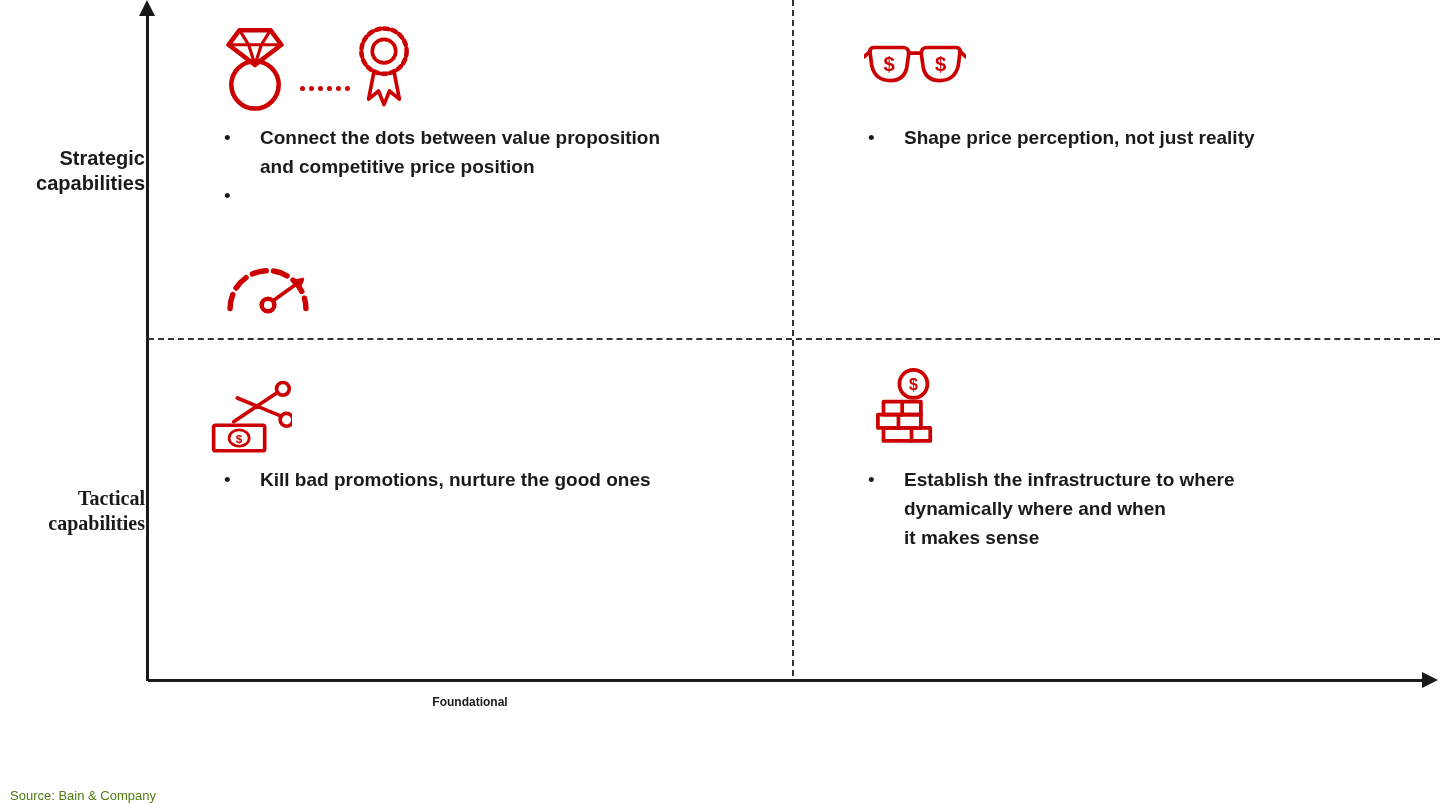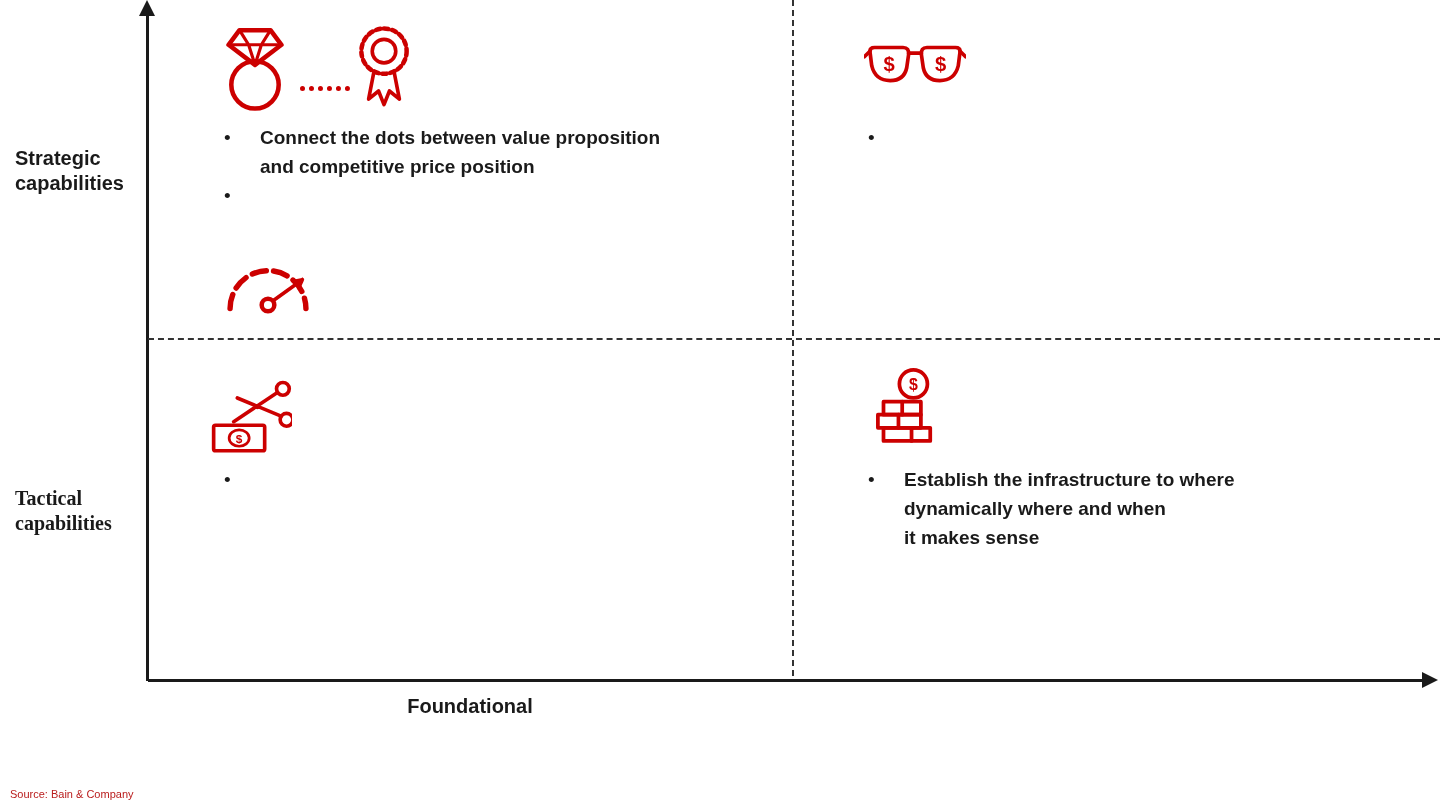--- a/index.html
+++ b/index.html
@@ -12,27 +12,27 @@
   
   .y-axis { position:absolute; left:146px; top:12px; width:3px; height:669px; background:var(--ink); }
   .x-axis { position:absolute; left:148px; top:679px; height:3px; width:1276px; background:var(--ink); }
   .arrow-up { position:absolute; left:139px; top:0; width:0; height:0;
     border-left:8.5px solid transparent; border-right:8.5px solid transparent; border-bottom:16px solid var(--ink); }
   .arrow-right { position:absolute; left:1422px; top:672px; width:0; height:0;
     border-top:8.5px solid transparent; border-bottom:8.5px solid transparent; border-left:16px solid var(--ink); }
   .v-dash { position:absolute; left:792px; top:0; height:676px; width:0; border-left:2px dashed #333; }
   .h-dash { position:absolute; left:148px; top:338px; width:1292px; height:0; border-top:2px dashed #333; }
   
-  .y-label { position:absolute; width:130px; text-align:left; font-weight:bold; font-size:20px; line-height:1.25; white-space:pre-line; }
+  .y-label { position:absolute; width:130px; text-align:right; font-weight:bold; font-size:20px; line-height:1.25; white-space:pre-line; }
   .y-label.strategic { left:15px; top:146px; }
   .y-label.tactical  { left:15px; top:486px;font-family:Liberation Serif, serif; }
-  .x-label { position:absolute; width:320px; text-align:center; font-weight:bold; font-size:20px; }
+  .x-label { position:absolute; width:320px; text-align:center; font-weight:bold; font-size:12px; }
   .x-label.foundational { left:310px; top:695px; }
   .x-label.cutting     { left:952px;  top:695px; }
-  .source { position:absolute; left:10px; top:788px; font-size:11px; color:#b91c1c; }
+  .source { position:absolute; left:10px; top:788px; font-size:13px; color:#4d7c0f; }
   
   .blist { position:absolute; font-size:19px; line-height:29px; }
   .blist.tl { left:224px; top:123px; width:480px; }
   .blist.tr { left:868px; top:123px; width:460px; }
   .blist.bl { left:224px; top:465px; width:520px; }
   .blist.br { left:868px; top:465px; width:460px; }
   .bullet { display:flex; align-items:flex-start; }
   .marker { width:36px; flex:0 0 36px; }
   .btext  { white-space:pre-line;font-weight:bold; }
   
@@ -131,26 +131,28 @@
 and competitive price position</span>
     </div>
     <div class="bullet">
       <span class="marker">•</span>
     </div>
   </div>
 
   <div class="blist tr">
     <div class="bullet">
       <span class="marker">•</span>
+      <span class="btext">Shape price perception, not just reality</span>
     </div>
   </div>
 
   <div class="blist bl">
     <div class="bullet">
       <span class="marker">•</span>
+      <span class="btext">Kill bad promotions, nurture the good ones</span>
     </div>
   </div>
 
   <div class="blist br">
     <div class="bullet">
       <span class="marker">•</span>
       <span class="btext">Establish the infrastructure to where
 dynamically where and when
 it makes sense</span>
     </div>

